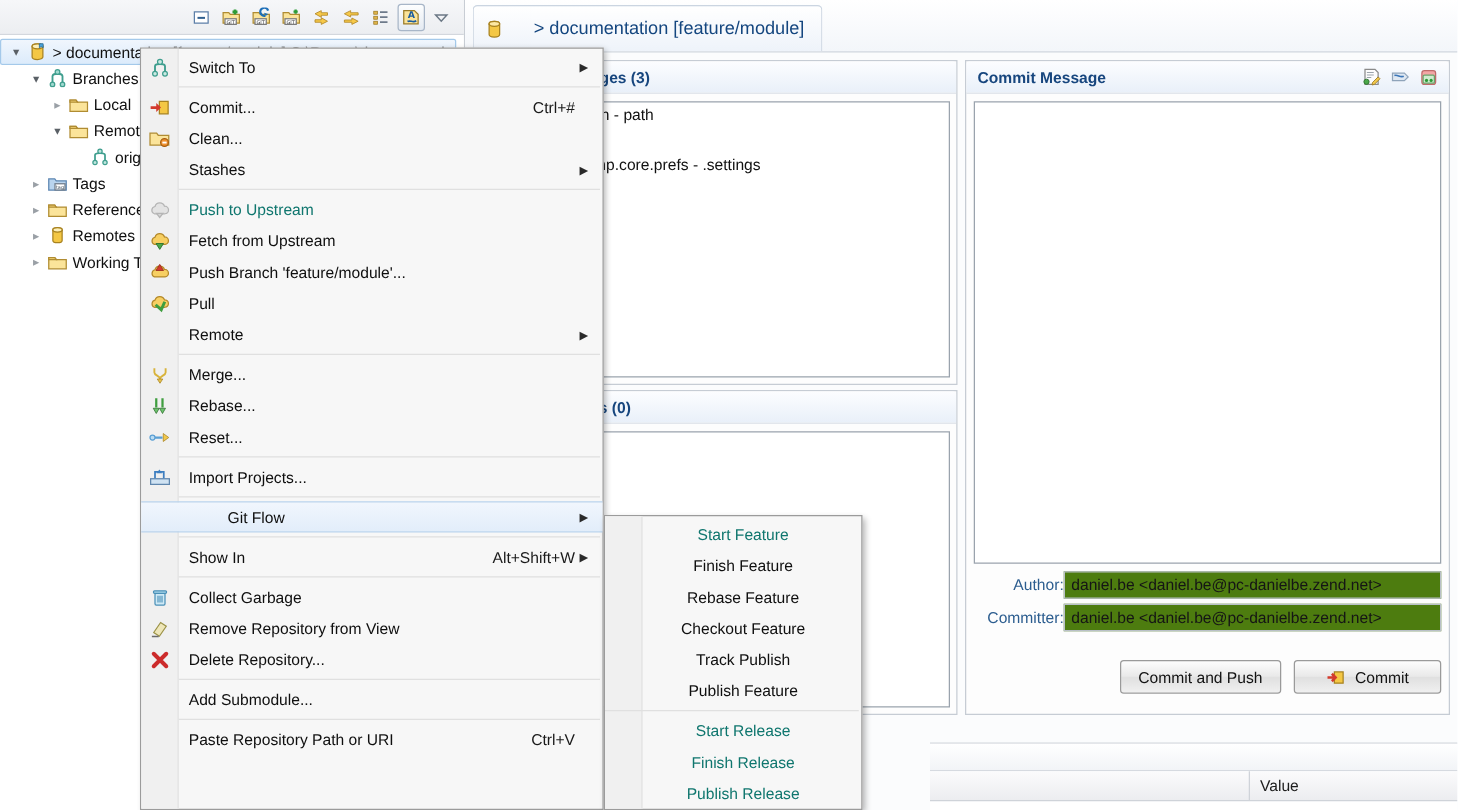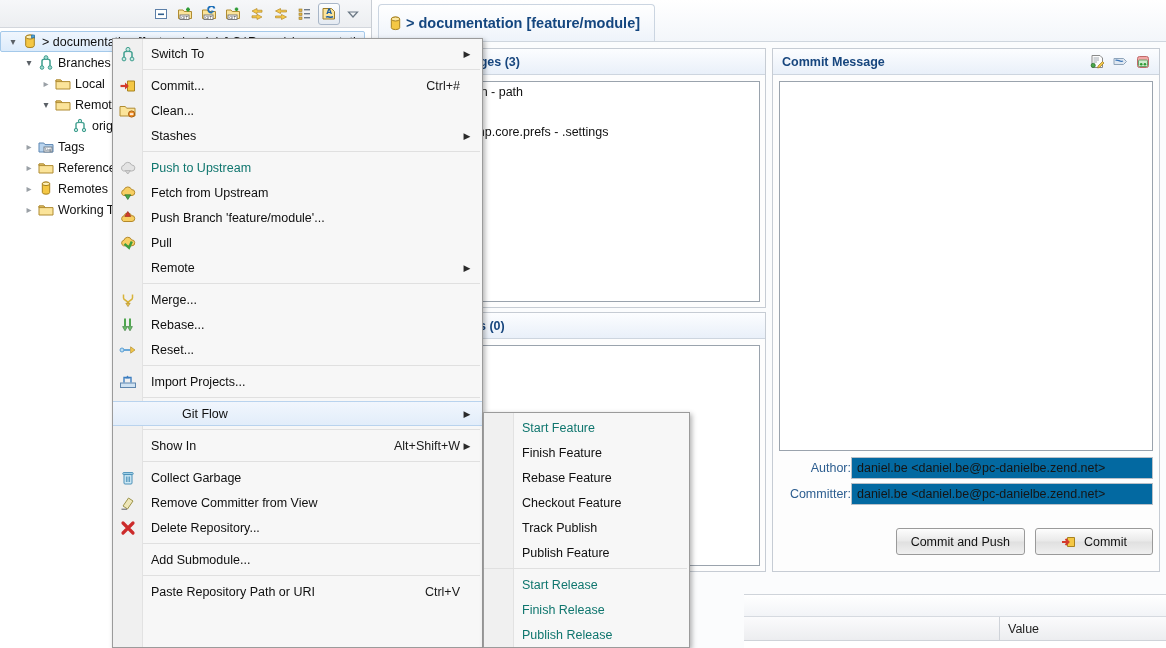--- a/index.html
+++ b/index.html
@@ -75,26 +75,26 @@
     position: absolute; left: 372px; top: 0; right: 0; height: 648px;
     background: #fbfcfd;
   }
   .stg-tabbar {
     position: absolute; left: 0; top: 0; right: 0; height: 42px;
     background: linear-gradient(to bottom,#ffffff 0%, #f3f6fa 100%);
     border-bottom: 1px solid #cfd6de;
   }
   .stg-tab {
     position: absolute; left: 6px; top: 4px; height: 37px;
-    display: flex; align-items: center; gap: 4px;
+    display: flex; align-items: center; gap: 25px;
     padding: 0 14px 0 10px;
     background: linear-gradient(to bottom,#ffffff 0%, #eef3fa 100%);
     border: 1px solid #cbd5e1; border-bottom: none;
     border-radius: 4px 4px 0 0;
-    font-weight: bold; font-size: 14.5px; color: #14467f;
+    font-weight: normal; font-size: 14.5px; color: #14467f;
   }
   .section {
     position: absolute;
     border: 1px solid #c6ccd4;
     background: #fdfdfd;
   }
   .section-head {
     height: 26px;
     background: linear-gradient(to bottom,#fcfdff 0%, #e9f0f9 100%);
     border-bottom: 1px solid #cdd5df;
@@ -123,21 +123,21 @@
   .cm-fields {
     position: absolute; left: 6px; right: 6px; bottom: 66px; height: 48px;
   }
   .cm-field-row { display: flex; align-items: center; height: 22px; margin-bottom: 4px; }
   .cm-field-label {
     width: 72px; text-align: right; font-size: 12.5px; color: #2c5d8f;
     flex: 0 0 72px;
   }
   .cm-input {
     flex: 1 1 auto; height: 22px; line-height: 20px;
-    border: 1px solid #b9c0c8; background: #0369a1;
+    border: 1px solid #b9c0c8; background: #4d7c0f;
     padding: 0 5px; font-size: 12.5px; color: #151515;
     overflow: hidden; white-space: nowrap;
   }
   .cm-buttons {
     position: absolute; right: 6px; bottom: 16px;
     display: flex; gap: 10px;
   }
   .btn {
     height: 27px; min-width: 118px; padding: 0 14px;
     display: flex; align-items: center; justify-content: center; gap: 7px;
@@ -689,21 +689,21 @@
           <span class="mi-label">Collect Garbage</span>
           <span class="mi-arrow"></span>
         </div>
         <div class="mi">
           <span class="mi-ico">
             <svg width="18" height="16" viewBox="0 0 18 16">
               <path d="M4 11 L9.5 3 L14 6 L8.5 14 Z" fill="#eee6b8" stroke="#9c9348"></path>
               <path d="M2.5 14.2 L8 14.2" stroke="#6a6a6a" stroke-width="1.1"></path>
             </svg>
           </span>
-          <span class="mi-label">Remove Committer from View</span>
+          <span class="mi-label">Remove Repository from View</span>
           <span class="mi-arrow"></span>
         </div>
         <div class="mi">
           <span class="mi-ico">
             <svg width="18" height="16" viewBox="0 0 18 16">
               <path d="M4 3 L14 13 M14 3 L4 13" stroke="#cc2b2b" stroke-width="3.2" stroke-linecap="round"></path>
             </svg>
           </span>
           <span class="mi-label">Delete Repository...</span>
           <span class="mi-arrow"></span>
@@ -717,21 +717,21 @@
         <div class="msep"></div>
         <div class="mi">
           <span class="mi-ico"></span>
           <span class="mi-label">Paste Repository Path or URI</span>
           <span class="mi-accel">Ctrl+V</span>
           <span class="mi-arrow"></span>
         </div>
       </div>
 </div>
 
-<div class="submenu" style="left:483px; top:412px; width:207px; height:236px;">
+<div class="submenu" style="left:483px; top:412px; width:207px; height:236px;text-align:center;">
   <div class="gutter"></div>
   <div class="menu-list" id="gitflow-list">
         <div class="mi disabled">
           <span class="mi-ico"></span>
           <span class="mi-label">Start Feature</span>
           <span class="mi-arrow"></span>
         </div>
         <div class="mi">
           <span class="mi-ico"></span>
           <span class="mi-label">Finish Feature</span>

